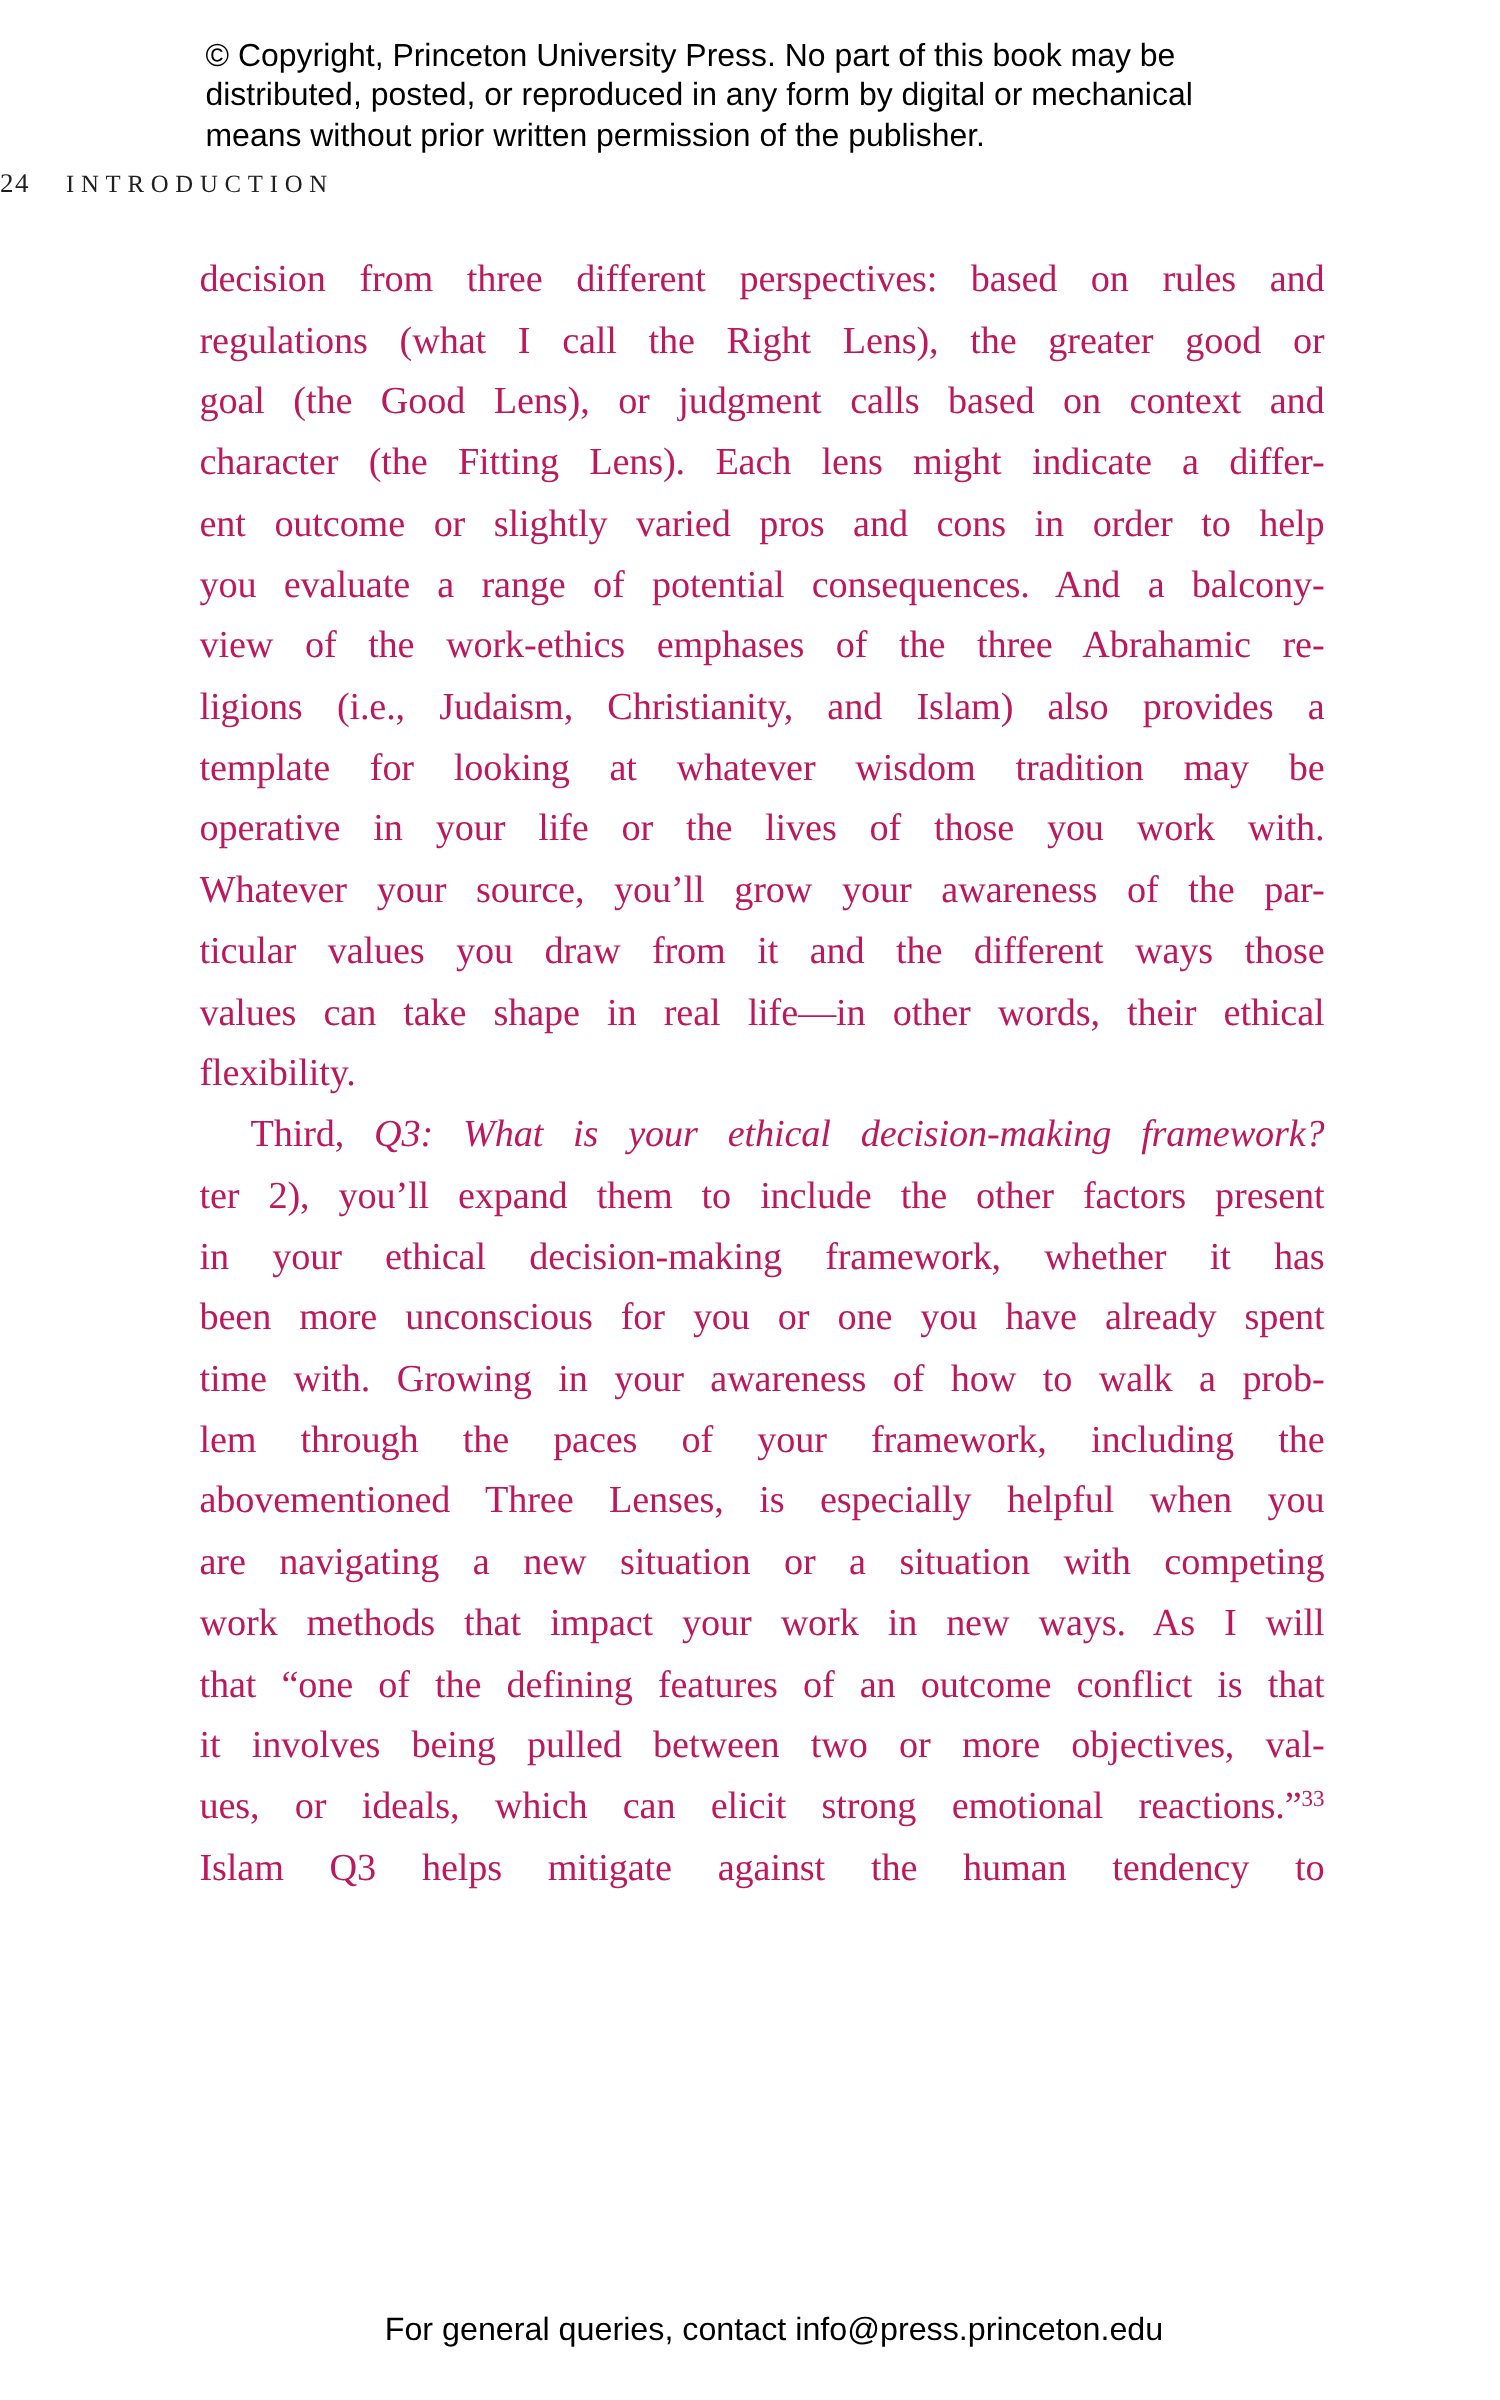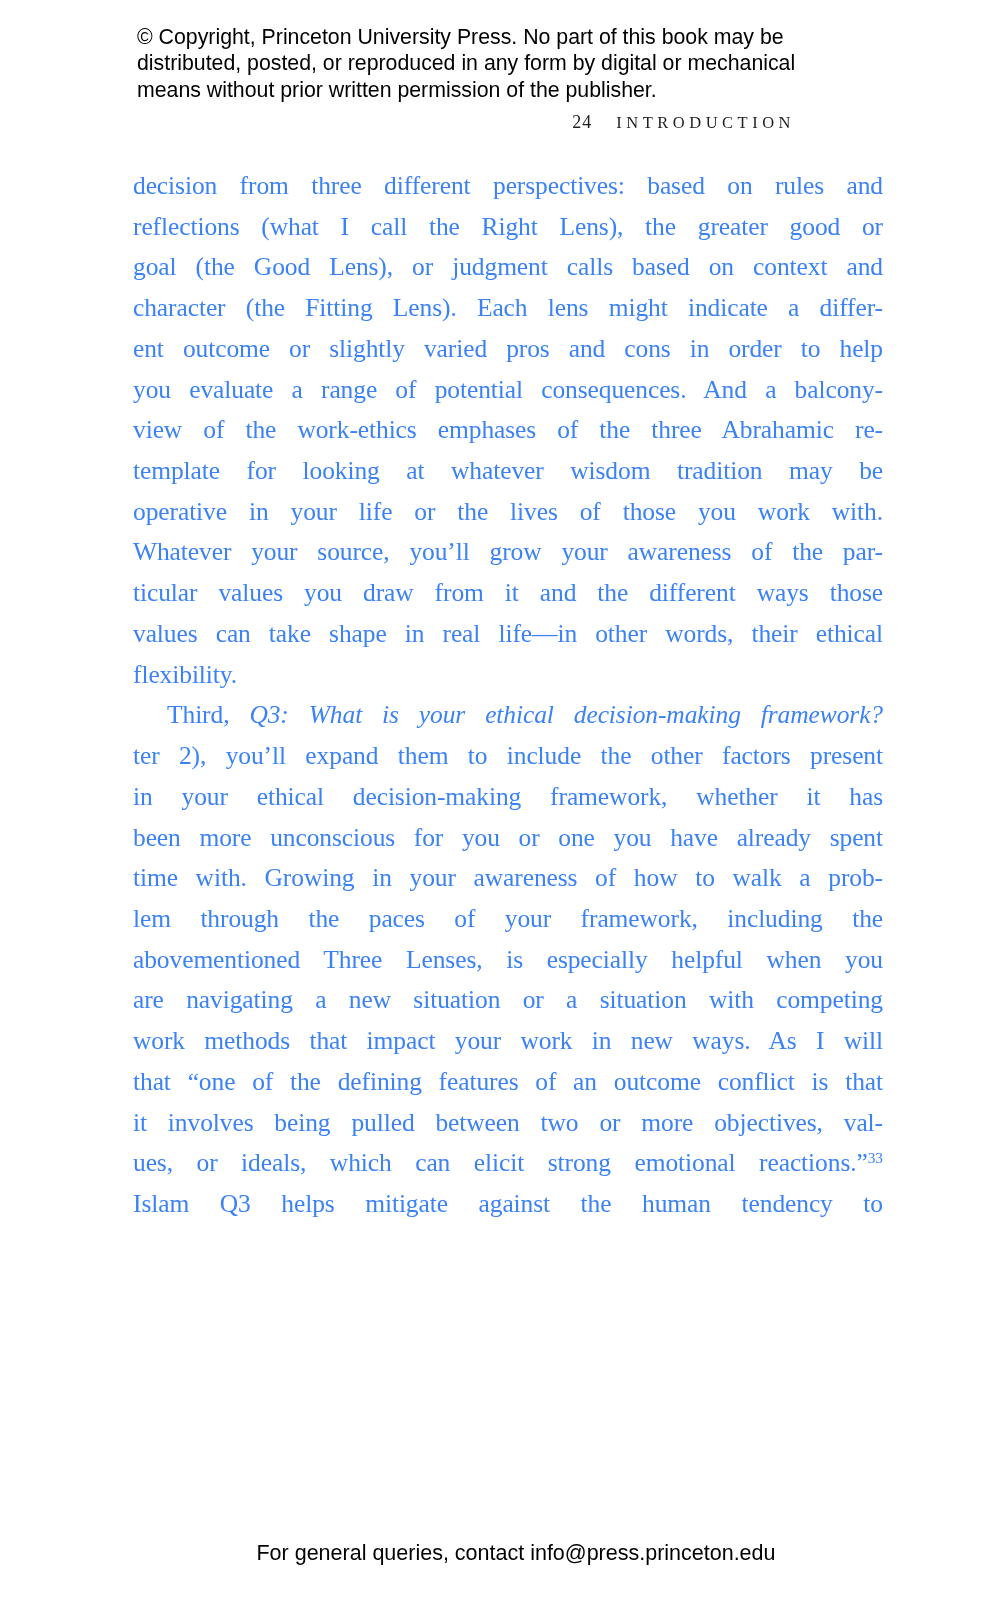--- a/index.html
+++ b/index.html
@@ -28,21 +28,21 @@
     white-space: nowrap;
     margin-top: 16px;
   }
 
   
   .running-head {
     position: absolute;
     top: 112px;
     left: 0;
     width: 795px;
-    text-align: right;
+    text-align: left;
     font-family: "Liberation Serif", "DejaVu Serif", serif;
     color: #1f1f1f;
   }
   .running-head .pagenum {
     font-size: 18px;
     letter-spacing: 1px;
     margin-right: 24px;
   }
   .running-head .head-title {
     font-size: 16.5px;
@@ -52,21 +52,21 @@
   
   .body-text {
     position: absolute;
     left: 133px;
     top: 166px;
     width: 750px;
     font-family: "Liberation Serif", "DejaVu Serif", serif;
     font-size: 25.5px;
     line-height: 40.72px;
     letter-spacing: -0.1px;
-    color: #3b82f6;
+    color: #be185d;
   }
   .body-line {
     text-align: justify;
     text-align-last: justify;
     max-height: 40.72px;
     overflow: hidden;
   }
   .body-line.no-just {
     text-align: left;
     text-align-last: left;
@@ -105,26 +105,27 @@
       <div>distributed, posted, or reproduced in any form by digital or mechanical</div>
       <div>means without prior written permission of the publisher.</div>
     </div>
 
   <div class="running-head">
     <span class="pagenum">24</span><span class="head-title">INTRODUCTION</span>
   </div>
 
   <div class="body-text" id="body-text">
       <div class="body-line"><span>decision from three different perspectives: based on rules and</span></div>
-      <div class="body-line"><span>reflections (what I call the Right Lens), the greater good or</span></div>
+      <div class="body-line"><span>regulations (what I call the Right Lens), the greater good or</span></div>
       <div class="body-line"><span>goal (the Good Lens), or judgment calls based on context and</span></div>
       <div class="body-line"><span>character (the Fitting Lens). Each lens might indicate a differ-</span></div>
       <div class="body-line"><span>ent outcome or slightly varied pros and cons in order to help</span></div>
       <div class="body-line"><span>you evaluate a range of potential consequences. And a balcony-</span></div>
       <div class="body-line"><span>view of the work-ethics emphases of the three Abrahamic re-</span></div>
+      <div class="body-line"><span>ligions (i.e., Judaism, Christianity, and Islam) also provides a</span></div>
       <div class="body-line"><span>template for looking at whatever wisdom tradition may be</span></div>
       <div class="body-line"><span>operative in your life or the lives of those you work with.</span></div>
       <div class="body-line"><span>Whatever your source, you’ll grow your awareness of the par-</span></div>
       <div class="body-line"><span>ticular values you draw from it and the different ways those</span></div>
       <div class="body-line"><span>values can take shape in real life—in other words, their ethical</span></div>
       <div class="body-line no-just"><span>flexibility.</span></div>
       <div class="body-line indent"><span>Third, </span><span class="seg-i">Q3: What is your ethical decision-making framework?</span></div>
       <div class="body-line"><span>ter 2), you’ll expand them to include the other factors present</span></div>
       <div class="body-line"><span>in your ethical decision-making framework, whether it has</span></div>
       <div class="body-line"><span>been more unconscious for you or one you have already spent</span></div>

